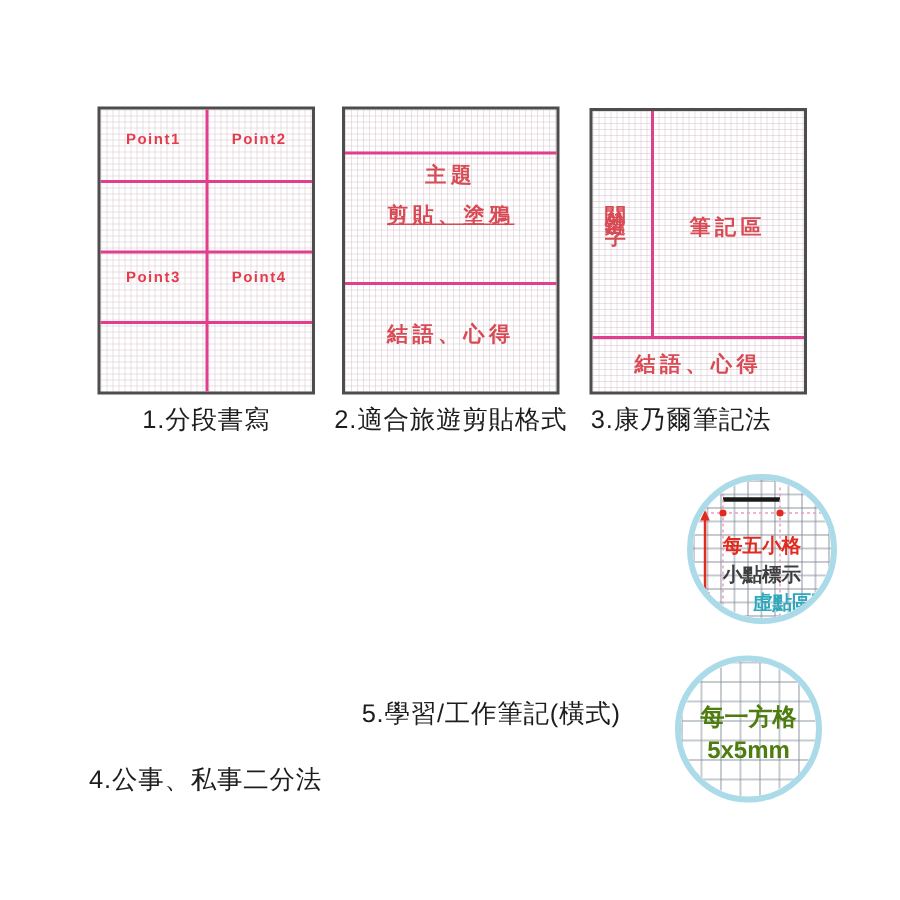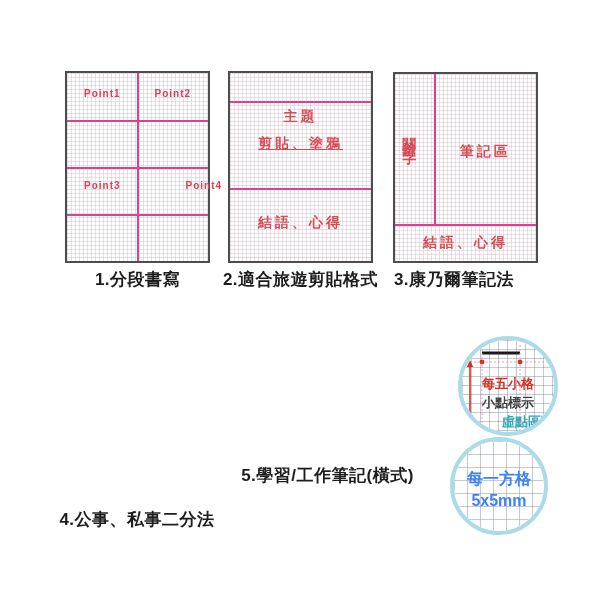--- a/index.html
+++ b/index.html
@@ -8,58 +8,58 @@
   }
   html,body{margin:0;padding:0;background:#fff;}
   #stage{position:relative;width:600px;height:600px;background:#fff;overflow:hidden;
          font-family:"Liberation Sans",sans-serif;}
   .card{position:absolute;box-sizing:border-box;background:#fff;border:2px solid #4d4d4d;
         background-image:linear-gradient(to right,rgba(205,188,198,.45) 1px,transparent 1px),
                          linear-gradient(to bottom,rgba(205,188,198,.45) 1px,transparent 1px);
         background-size:4px 4px;}
   .rule-h{position:absolute;left:0;right:0;height:2px;background:var(--magenta);}
   .rule-v{position:absolute;top:0;width:2px;background:var(--magenta);}
-  .caption{position:absolute;color:var(--caption);font-size:17px;font-weight:700;
+  .caption{position:absolute;color:var(--caption);font-size:17px;font-weight:400;
            text-align:center;letter-spacing:.5px;white-space:nowrap;}
   .red-sans{position:absolute;color:var(--red);font-weight:bold;font-size:10px;
             letter-spacing:1px;text-align:center;}
   .red-serif{position:absolute;color:var(--serif_red);font-family:"DejaVu Serif",serif;
              font-weight:bold;font-size:14px;letter-spacing:3px;text-align:center;white-space:nowrap;}
   .vtext{writing-mode:vertical-rl;text-orientation:upright;letter-spacing:5px;}
   .circle{position:absolute;box-sizing:border-box;border:4px solid var(--ring);border-radius:50%;
           background:#fff;overflow:hidden;}
   .circle .cgrid{position:absolute;inset:0;border-radius:50%;}
   #callout1 .cgrid{background-image:linear-gradient(to right,rgba(125,135,148,.45) 1px,transparent 1px),
                                     linear-gradient(to bottom,rgba(125,135,148,.45) 1px,transparent 1px);
                    background-size:9px 9px;}
   #callout2 .cgrid{background-image:linear-gradient(to right,rgba(140,150,160,.5) 1px,transparent 1px),
                                     linear-gradient(to bottom,rgba(140,150,160,.5) 1px,transparent 1px);
                    background-size:13px 13px;}
   .ctext{position:absolute;left:0;right:0;text-align:center;font-weight:bold;}
   #callout1 .ctext{top:34px;font-size:13px;line-height:19px;}
-  #callout2 .ctext{top:27px;font-size:16px;line-height:22px;color:#3b82f6;}
+  #callout2 .ctext{top:27px;font-size:16px;line-height:22px;color:#4d7c0f;}
   .t-red{color:var(--dot_red);}
   .t-ink{color:var(--ink);}
   .t-teal{color:var(--teal);text-align:right;}
   svg.overlay{position:absolute;inset:0;width:100%;height:100%;}
 </style>
 </head>
 <body>
 
 <div id="stage">
 
   <div class="card" id="card1" style="left:65px;top:71px;width:145px;height:192px;">
     <div class="rule-v" style="left:calc(50% - 1px);height:100%;"></div>
     <div class="rule-h" style="top:25%;"></div>
     <div class="rule-h" style="top:50%;"></div>
     <div class="rule-h" style="top:75%;"></div>
     <span class="red-sans" style="left:0;width:50%;top:8%;">Point1</span>
     <span class="red-sans" style="left:50%;width:50%;top:8%;">Point2</span>
     <span class="red-sans" style="left:0;width:50%;top:57%;">Point3</span>
-    <span class="red-sans" style="left:50%;width:50%;top:57%;padding-left:31px;">Point4</span>
+    <span class="red-sans" style="left:50%;width:50%;top:57%;">Point4</span>
   </div>
   <div class="caption" style="left:65px;top:268px;width:145px;">1.分段書寫</div>
 
   <div class="card" id="card2" style="left:228px;top:71px;width:145px;height:192px;">
     <div class="rule-h" style="top:15%;"></div>
     <div class="rule-h" style="top:61%;"></div>
     <span class="red-serif" style="left:0;width:100%;top:3.5%;margin-top:28px;">主題</span>
     <span class="red-serif" style="left:0;width:100%;top:33%;text-decoration:underline;">剪貼、塗鴉</span>
     <span class="red-serif" style="left:0;width:100%;top:75%;">結語、心得</span>
   </div>
@@ -71,21 +71,21 @@
     <span class="red-serif vtext" style="left:4%;top:28%;letter-spacing:6px;">關鍵字</span>
     <span class="red-serif" style="left:28%;width:72%;top:37%;">筆記區</span>
     <span class="red-serif" style="left:0;width:100%;top:85.5%;">結語、心得</span>
   </div>
   <div class="caption" style="left:374px;top:268px;width:160px;">3.康乃爾筆記法</div>
 
   <div class="caption" style="left:52px;top:508px;width:170px;">4.公事、私事二分法</div>
 
   <div class="caption" style="left:235px;top:464px;width:185px;">5.學習/工作筆記(橫式)</div>
 
-  <div class="circle" id="callout1" style="left:458px;top:336px;width:100px;height:100px;">
+  <div class="circle" id="callout1" style="left:458px;top:316px;width:100px;height:100px;">
     <div class="cgrid"></div>
     <svg class="overlay" viewBox="0 0 92 92">
       <line x1="20" y1="13" x2="58" y2="13" stroke="#1a1a1a" stroke-width="3"></line>
       <line x1="0" y1="22" x2="92" y2="22" stroke="#eb9cc2" stroke-width="1" stroke-dasharray="2,2"></line>
       <line x1="20" y1="5" x2="20" y2="92" stroke="#eb9cc2" stroke-width="1" stroke-dasharray="2,2"></line>
       <line x1="58" y1="5" x2="58" y2="92" stroke="#eb9cc2" stroke-width="1" stroke-dasharray="2,2"></line>
       <circle cx="20" cy="22" r="2.4" fill="#e02b1e"></circle>
       <circle cx="58" cy="22" r="2.4" fill="#e02b1e"></circle>
       <circle cx="8" cy="80" r="2.4" fill="#e02b1e"></circle>
       <line x1="8" y1="26" x2="8" y2="76" stroke="#e02b1e" stroke-width="1.6"></line>

